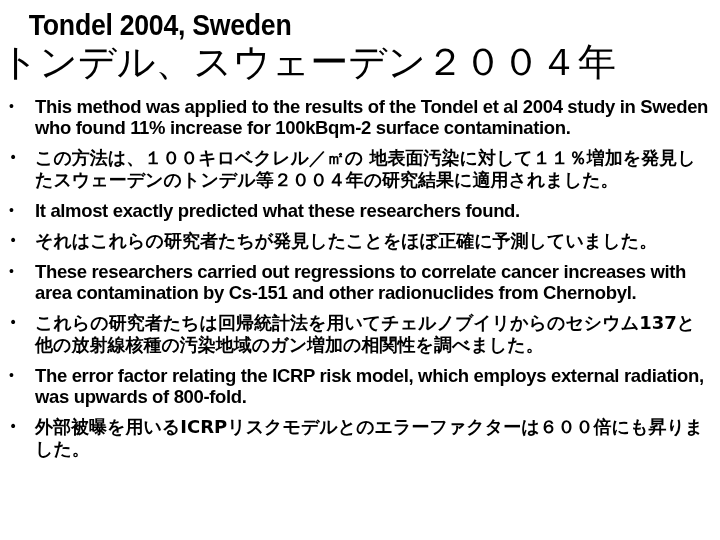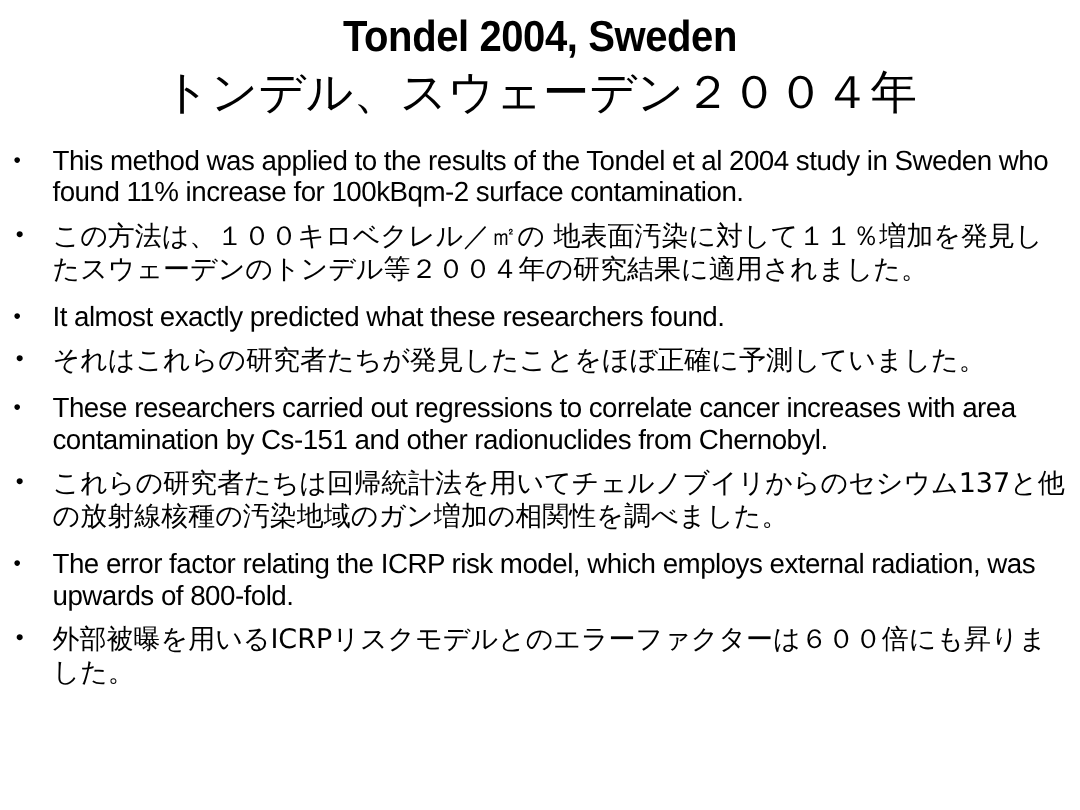--- a/index.html
+++ b/index.html
@@ -18,34 +18,34 @@
     .slide {
       position: absolute;
       left: 0; top: 0;
       width: 720px; height: 540px;
     }
     .title-block {
       position: absolute;
       left: 0;
       top: 8px;
       width: 720px;
-      text-align: center;
+      text-align: left;
     }
     .title-en {
       font-family: "Liberation Sans", sans-serif;
       font-weight: bold;
       font-size: 29px;
       line-height: 34px;
       letter-spacing: -0.3px;
       transform: scaleX(0.92);
       transform-origin: center;
     }
     .title-jp {
       font-family: "DejaVu Sans", sans-serif;
-      font-size: 31px;
+      font-size: 38px;
       line-height: 36px;
       margin-top: 2px;
     }
     .bullets {
       position: absolute;
       left: 0;
       top: 96px;
       width: 720px;
       margin: 0;
       padding: 0;
@@ -68,20 +68,21 @@
     }
     .bullet-dot {
       position: absolute;
       left: 9px;
       top: 0;
       font-size: 14px;
       line-height: 21px;
     }
     .bullet-text {
       display: block;
+      font-weight: bold;
     }
   </style>
 </head>
 <body>
 
 <div class="slide">
   <div class="title-block">
     <div class="title-en">Tondel 2004, Sweden</div>
     <div class="title-jp">トンデル、スウェーデン２００４年</div>
   </div>

